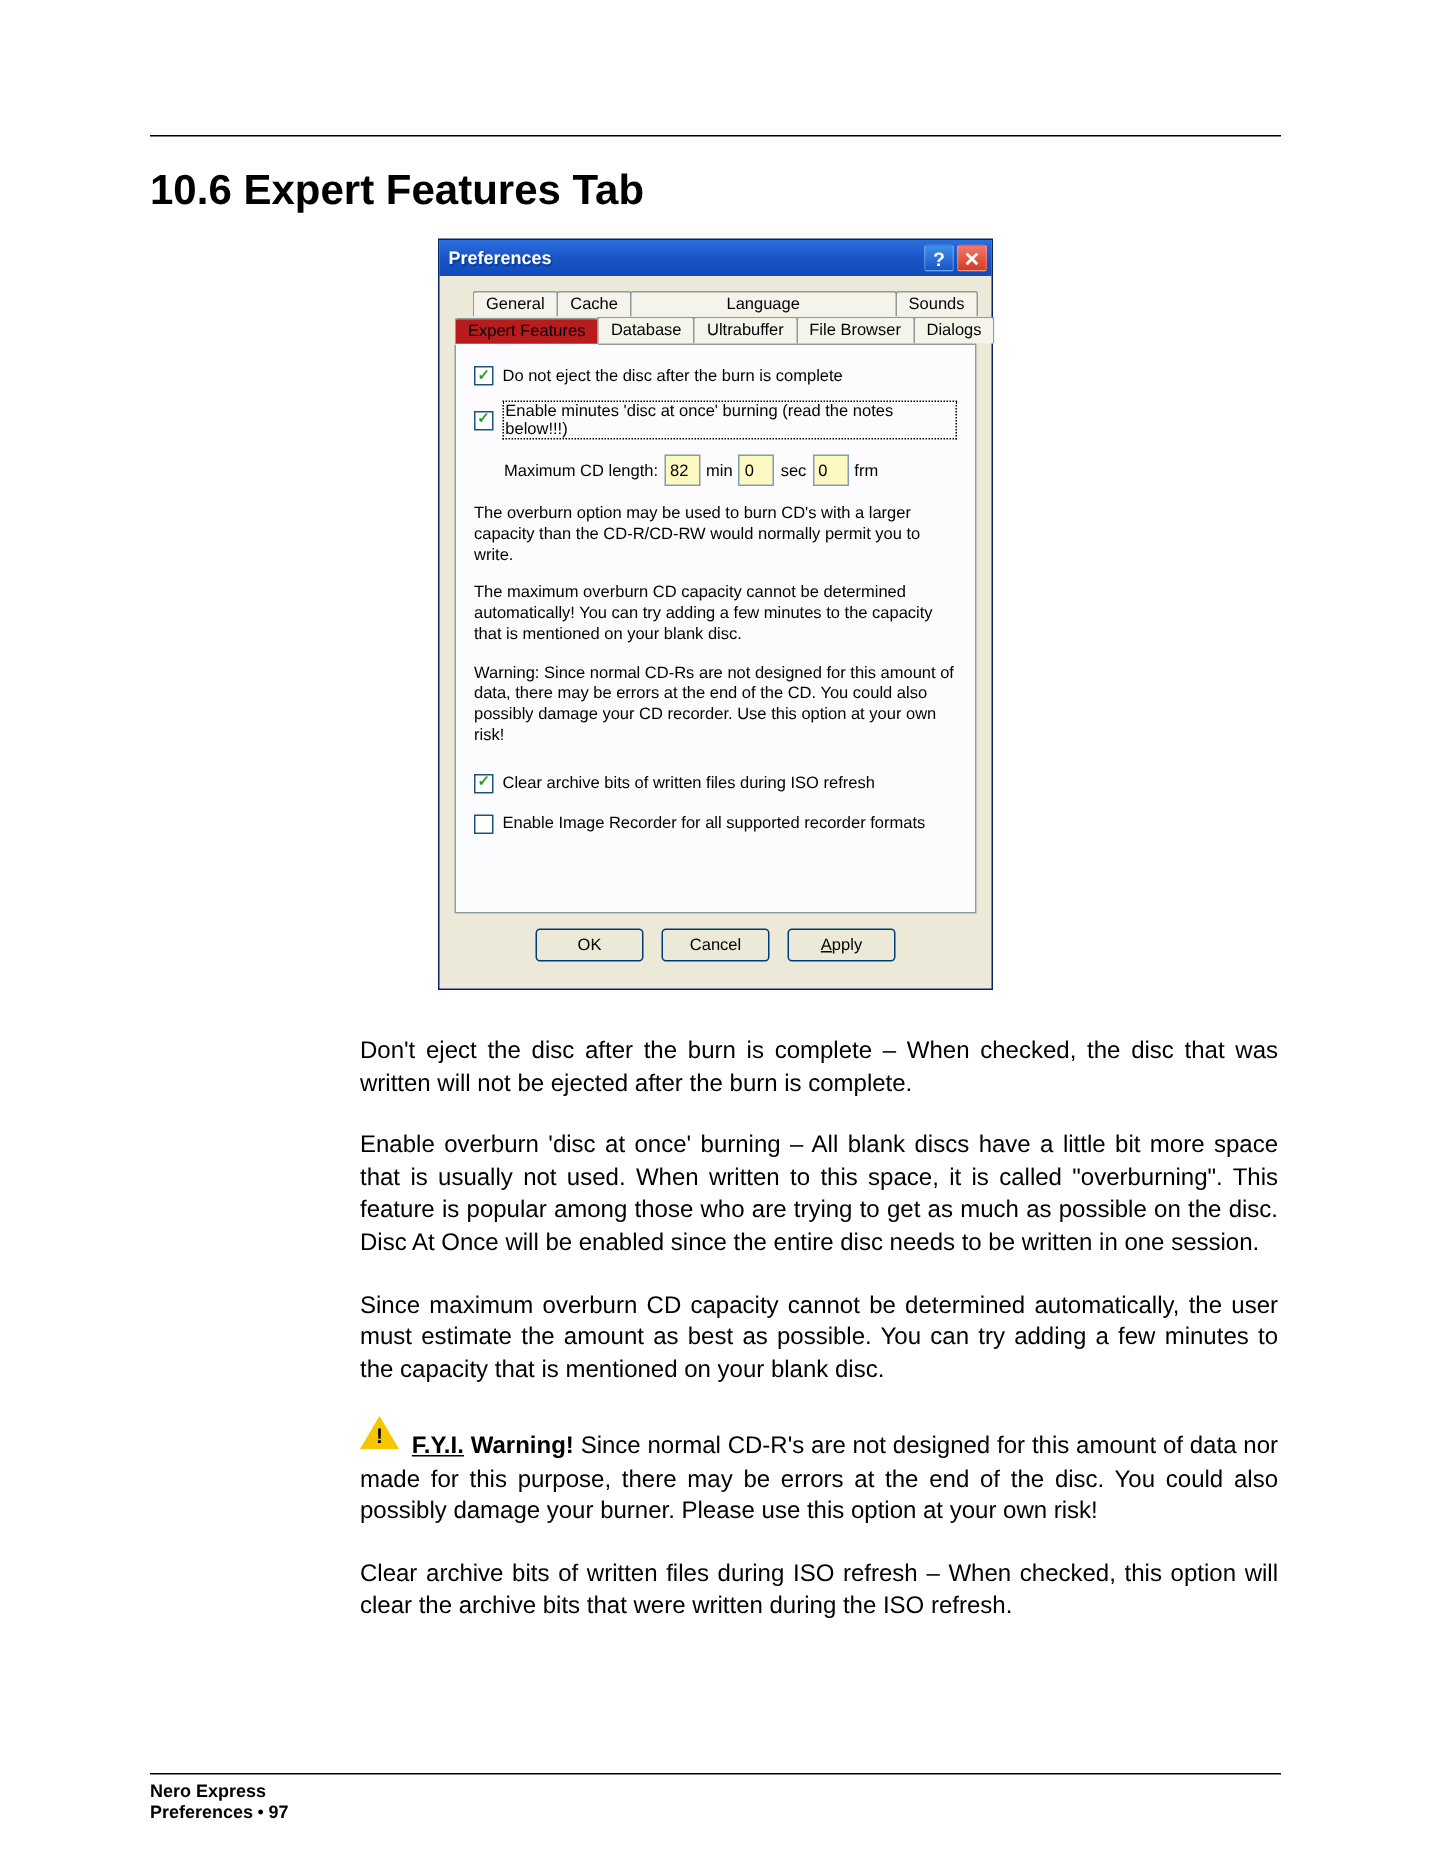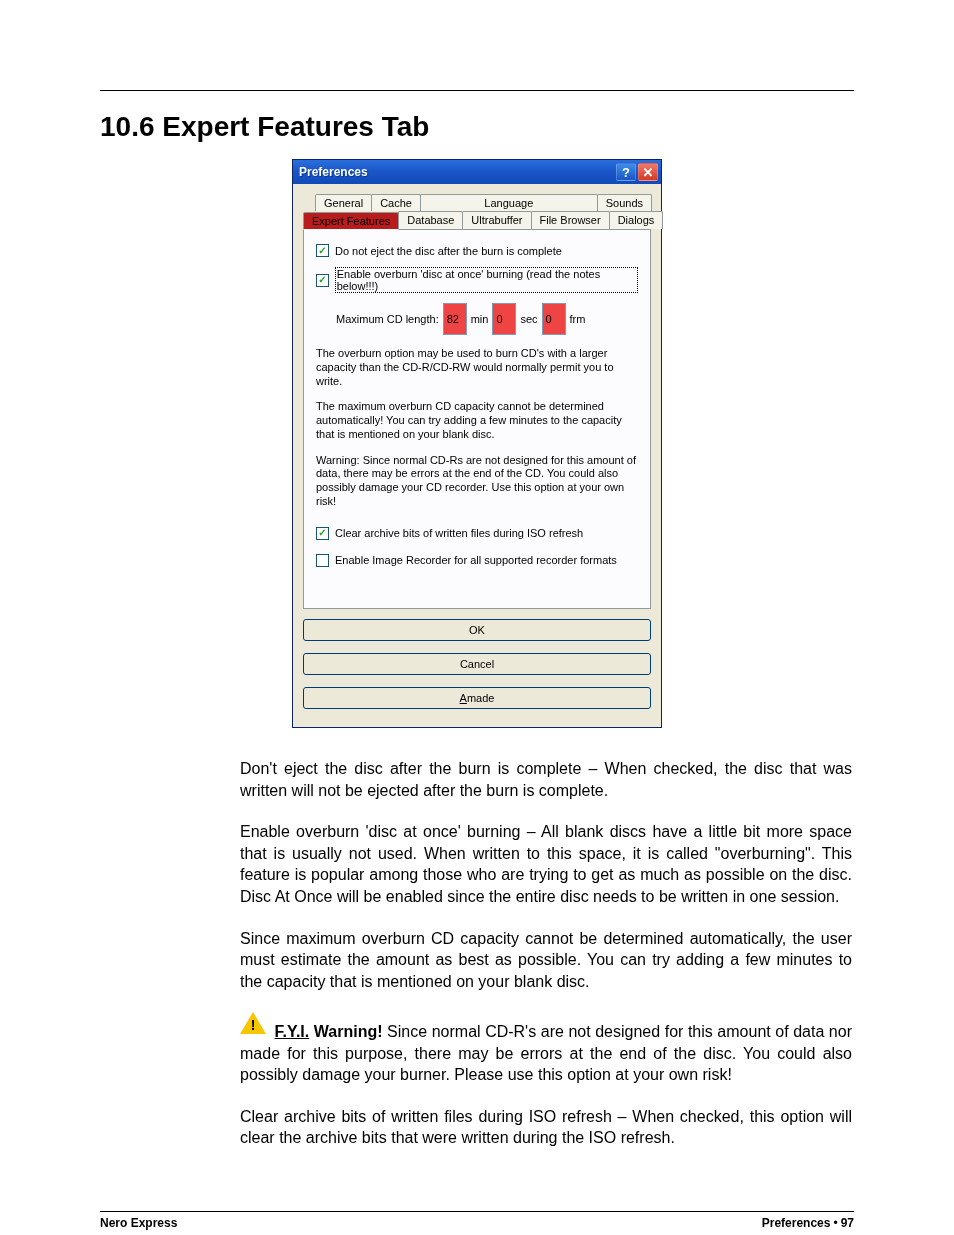--- a/index.html
+++ b/index.html
@@ -95,26 +95,26 @@
   }
   .xp-checkbox {
     width:13px; height:13px; border:1px solid #1C5180; background:#fff;
     display:inline-flex; align-items:center; justify-content:center;
     font-size:10px; line-height:1; color:#21A121; font-weight:bold;
   }
   .dotted-focus { border:1px dotted #000; padding: 0 1px; }
   .indent { margin-left:18px; }
   .len-row { display:flex; align-items:center; gap:4px; margin-bottom:12px;margin-left:20px; }
   .xp-input {
-    border:1px solid #7F9DB9; background:#ef4444; height:32px; width:24px;
+    border:1px solid #7F9DB9; background:#fef9c3; height:21px; width:24px;
     font-size:11px; padding:0 3px; display:inline-flex; align-items:center;
   }
   .note { font-size:11px; line-height:1.25; margin-bottom:12px; }
   .btn-row {
-    display:flex; justify-content:center; gap:12px; padding:10px 0 8px 0;flex-direction:column;
+    display:flex; justify-content:center; gap:12px; padding:10px 0 8px 0;
   }
   .xp-button {
     min-width:72px; height:22px; border:1px solid #003C74; background:#ECE9D8;
     font-size:11px; font-family:Tahoma,sans-serif;
     display:inline-flex; align-items:center; justify-content:center;
     border-radius:3px;
   }
   .xp-button .u { text-decoration: underline; }
   
   .body-text {
@@ -145,26 +145,27 @@
   }
   .warn-triangle::after{
     content:"!";
     position:absolute; left:-3px; top:4px; width:6px;
     font-weight:bold; font-size:14px; color:#000; text-align:center;
   }
   .fyi-label { font-weight:bold; text-decoration: underline; }
   .bold { font-weight:bold; }
   
   .footer {
-    margin-top: 62px;
+    margin-top: 100px;
     border-top: 1px solid #000;
     display:flex; justify-content:space-between;
     font-size: 12px;
     padding-top: 4px;
     font-weight: bold;
+    flex-direction: column;
   }
   .footer .bullet { font-weight:normal; padding: 0 3px;}
 </style>
 </head>
 <body>
 
 <div class="page">
   <div class="top-rule"></div>
   <h1 class="section-heading">10.6  Expert Features Tab</h1>
 
@@ -194,21 +195,21 @@
           </div>
           <div class="tab-panel">
 
             <div class="chk-row">
               <span class="xp-checkbox">✓</span>
               <span>Do not eject the disc after the burn is complete</span>
             </div>
 
             <div class="chk-row">
               <span class="xp-checkbox">✓</span>
-              <span class="dotted-focus">Enable overburn 'disc at once' burning (read the notes below!!!)</span>
+              <span class="dotted-focus">Enable minutes 'disc at once' burning (read the notes below!!!)</span>
             </div>
 
             <div class="len-row indent">
               <span>Maximum CD length:</span>
               <span class="xp-input">82</span>
               <span>min</span>
               <span class="xp-input">0</span>
               <span>sec</span>
               <span class="xp-input">0</span>
               <span>frm</span>
@@ -232,21 +233,21 @@
         </div>
         <div class="btn-row">
           <div class="xp-button">
               <span>OK</span>
             </div>
           <div class="xp-button">
               <span>Cancel</span>
             </div>
           <div class="xp-button">
               <span class="u">A</span>
-              <span>made</span>
+              <span>pply</span>
             </div>
         </div>
       </div>
     </div>
   </div>
 
   <div class="body-text">
     <p>Don't eject the disc after the burn is complete – When checked, the disc that was written will not be ejected after the burn is complete.</p>
     <p>Enable overburn 'disc at once' burning – All blank discs have a little bit more space that is usually not used. When written to this space, it is called "overburning". This feature is popular among those who are trying to get as much as possible on the disc. Disc At Once will be enabled since the entire disc needs to be written in one session.</p>
     <p>Since maximum overburn CD capacity cannot be determined automatically, the user must estimate the amount as best as possible. You can try adding a few minutes to the capacity that is mentioned on your blank disc.</p>

